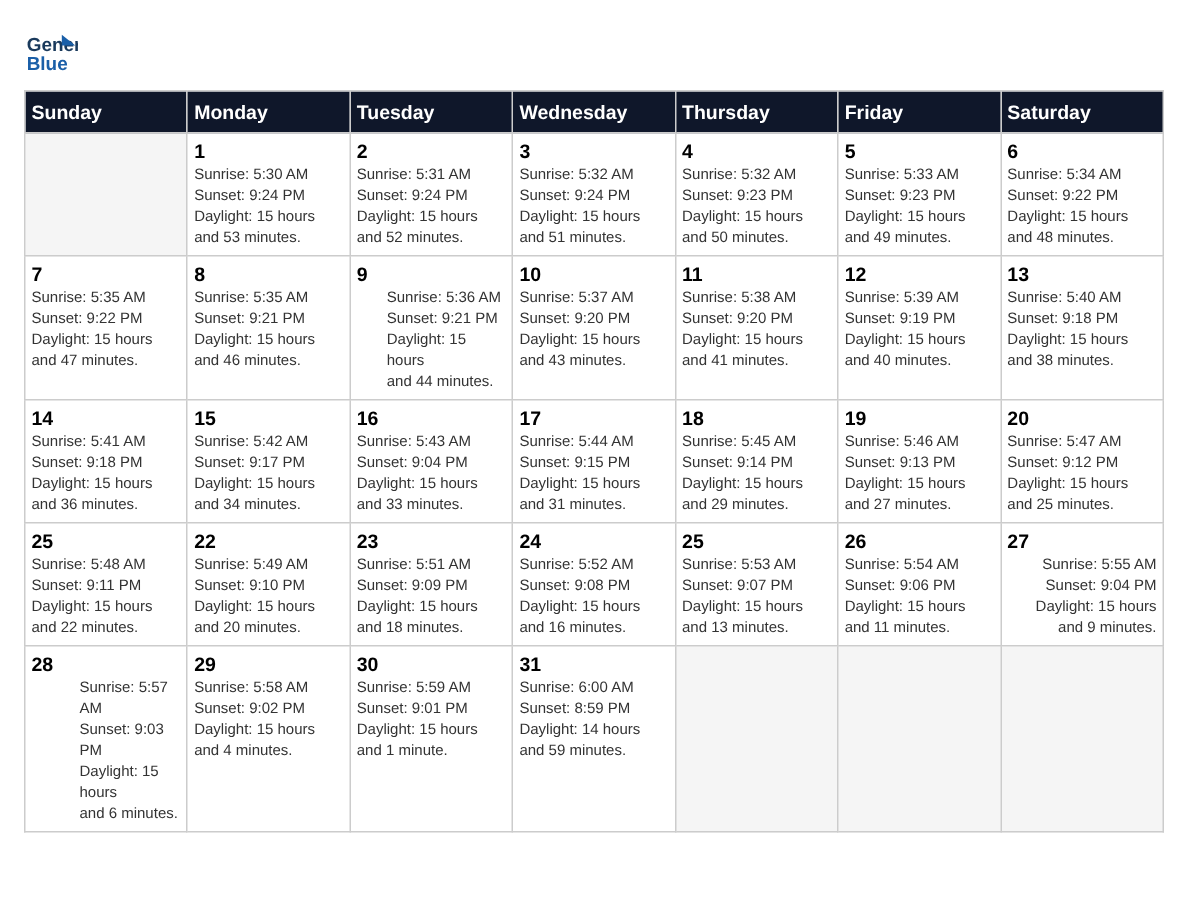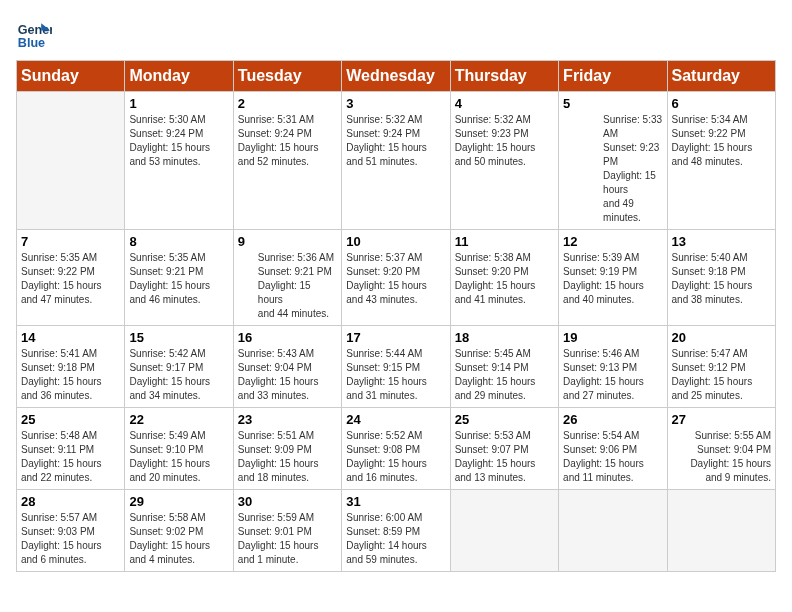--- a/index.html
+++ b/index.html
@@ -38,25 +38,25 @@
       font-size: 16px;
       color: #333;
       font-weight: normal;
     }
     .calendar {
       width: 100%;
       border-collapse: collapse;
       font-size: 11px;
     }
     .calendar th {
-      background-color: #c2410c;
+      background-color: #0f172a;
       color: #fff;
       padding: 6px 4px;
       text-align: left;
-      font-size: 16px;
+      font-size: 13px;
       font-weight: bold;
       border: 1px solid #ccc;
     }
     .calendar td {
       border: 1px solid #ccc;
       vertical-align: top;
       padding: 4px;
       width: calc(100% / 7);
       height: 80px;
       background: #fff;
@@ -136,21 +136,21 @@
         </td>
         <td>
           <span class="day-number">4</span>
           <div class="day-info" style="white-space: pre-line;">Sunrise: 5:32 AM
 Sunset: 9:23 PM
 Daylight: 15 hours
 and 50 minutes.</div>
         </td>
         <td>
           <span class="day-number">5</span>
-          <div class="day-info" style="white-space: pre-line; margin-left: 40px;">Sunrise: 5:33 AM
+          <div class="day-info" style="white-space: pre-line;">Sunrise: 5:33 AM
 Sunset: 9:23 PM
 Daylight: 15 hours
 and 49 minutes.</div>
         </td>
         <td>
           <span class="day-number">6</span>
           <div class="day-info" style="white-space: pre-line;">Sunrise: 5:34 AM
 Sunset: 9:22 PM
 Daylight: 15 hours
 and 48 minutes.</div>
@@ -305,21 +305,21 @@
           <span class="day-number">27</span>
           <div class="day-info" style="white-space: pre-line; text-align: right;">Sunrise: 5:55 AM
 Sunset: 9:04 PM
 Daylight: 15 hours
 and 9 minutes.</div>
         </td>
       </tr>
       <tr>
         <td>
           <span class="day-number">28</span>
-          <div class="day-info" style="white-space: pre-line;">Sunrise: 5:57 AM
+          <div class="day-info" style="white-space: pre-line; margin-left: 32px;">Sunrise: 5:57 AM
 Sunset: 9:03 PM
 Daylight: 15 hours
 and 6 minutes.</div>
         </td>
         <td>
           <span class="day-number">29</span>
           <div class="day-info" style="white-space: pre-line;">Sunrise: 5:58 AM
 Sunset: 9:02 PM
 Daylight: 15 hours
 and 4 minutes.</div>

